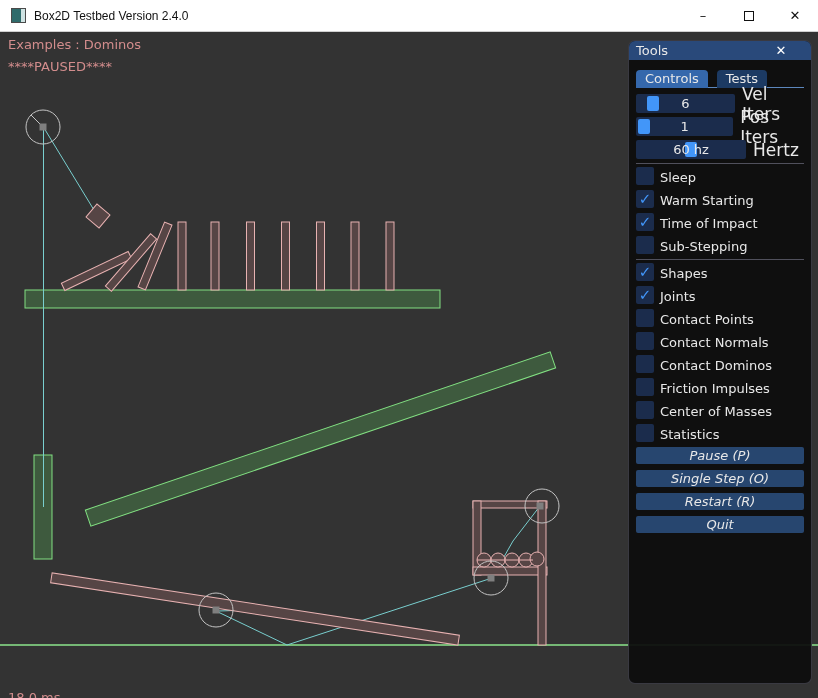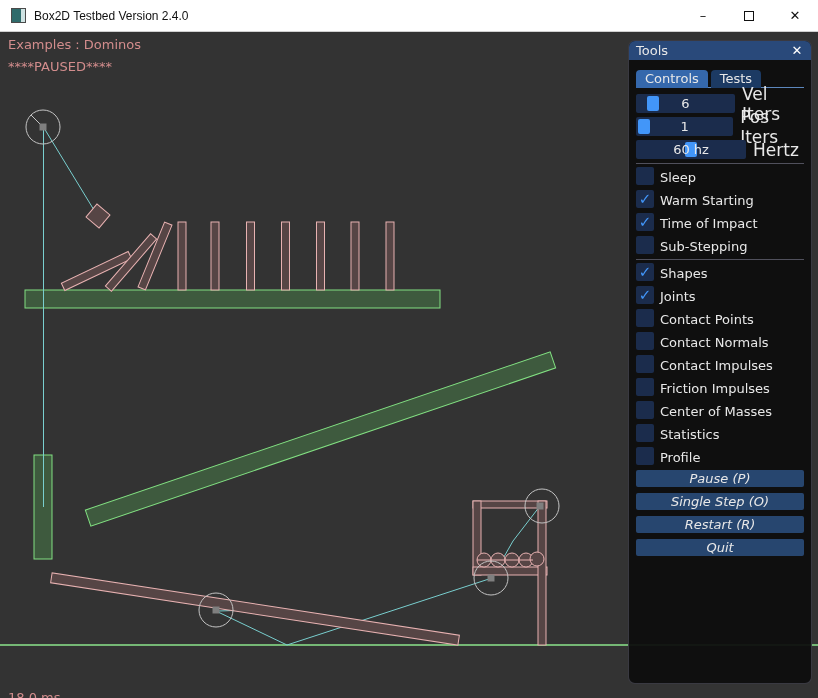--- a/index.html
+++ b/index.html
@@ -39,25 +39,25 @@
   .j-circle{stroke:var(--joint_gray);fill:none;stroke-width:1;}
   .g-line{stroke:var(--joint_gray);fill:none;stroke-width:1;}
   .anchor{fill:var(--anchor_gray);stroke:none;}
   .ground{stroke:var(--ground_green);stroke-width:1.5;}
   .p-line{stroke:var(--body_pink);stroke-width:1;}
 
   
   .panel{position:absolute;top:40px;left:628px;width:184px;height:644px;background:var(--panel_bg);
     border:1px solid rgba(110,110,128,0.45);border-radius:7px;color:var(--text);font-size:13px;}
   .panel-titlebar{height:19px;background:var(--titlebar_bg);border-radius:6px 6px 0 0;
-    display:flex;align-items:center;padding:0 6px 0 7px;}
+    display:flex;align-items:center;padding:0 22px 0 7px;}
   .panel-title{flex:1;font-size:13px;line-height:18px;}
   .panel-close{color:#fff;font-size:13px;line-height:16px;width:16px;text-align:center;}
   .panel-content{padding:0 7px;}
-  .tabbar{display:flex;gap:3px;margin-top:10px;height:18px;border-bottom:1px solid #5c87bd;
+  .tabbar{display:flex;gap:9px;margin-top:10px;height:18px;border-bottom:1px solid #5c87bd;
     padding-bottom:1px;}
   .tab{padding:0 9px;height:18px;line-height:17px;border-radius:4px 4px 0 0;font-size:13px;}
   .tab.active{background:var(--tab_active);}
   .tab.inactive{background:var(--tab_inactive);}
 
   .sliders{margin-top:6px;}
   .slider-row{display:flex;align-items:center;height:19px;margin-bottom:4px;}
   .slider-frame{position:relative;width:110px;height:19px;background:var(--frame_bg);border-radius:2px;}
   .slider-grab{position:absolute;top:2px;width:12px;height:15px;background:var(--accent);border-radius:2px;}
   .slider-value{position:absolute;inset:0;text-align:center;line-height:19px;font-size:13px;}
@@ -263,21 +263,21 @@
     <div class="check-box">
       
     </div>
     <div class="check-label">Contact Normals</div>
   </div>
 
   <div class="check-row">
     <div class="check-box">
       
     </div>
-    <div class="check-label">Contact Impulses</div>
+    <div class="check-label">Contact Dominos</div>
   </div>
 
   <div class="check-row">
     <div class="check-box">
       
     </div>
     <div class="check-label">Friction Impulses</div>
   </div>
 
   <div class="check-row">
@@ -287,26 +287,20 @@
     <div class="check-label">Center of Masses</div>
   </div>
 
   <div class="check-row">
     <div class="check-box">
       
     </div>
     <div class="check-label">Statistics</div>
   </div>
 
-  <div class="check-row">
-    <div class="check-box">
-      
-    </div>
-    <div class="check-label">Profile</div>
-  </div>
 </div>
 
     <div class="buttons" id="buttons">
   <div class="panel-button">Pause (P)</div>
 
   <div class="panel-button">Single Step (O)</div>
 
   <div class="panel-button">Restart (R)</div>
 
   <div class="panel-button">Quit</div>

